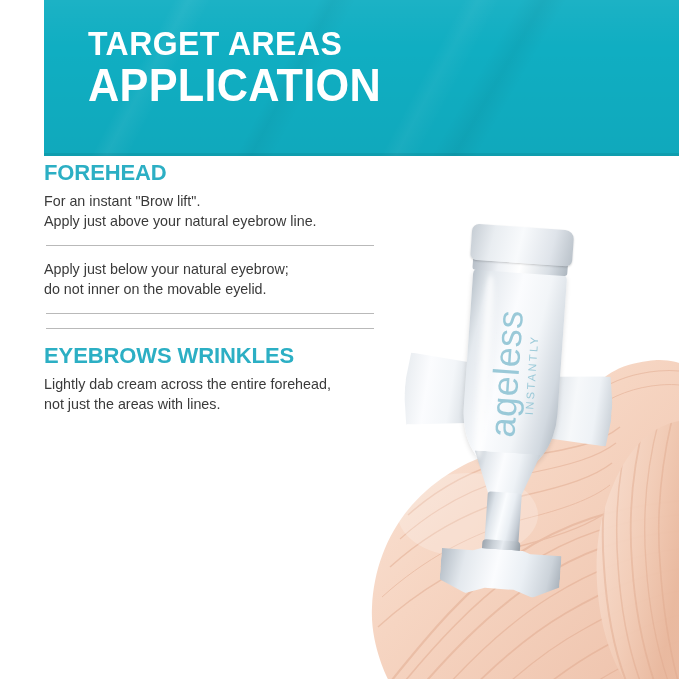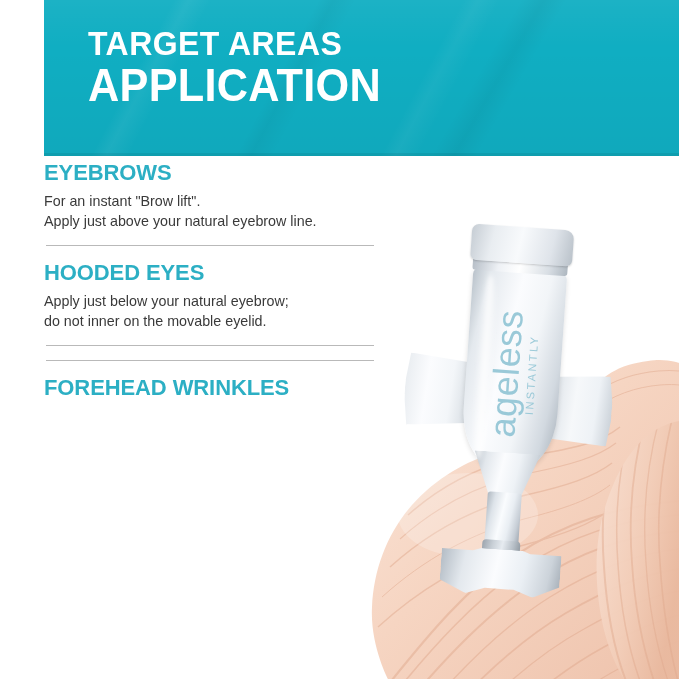--- a/index.html
+++ b/index.html
@@ -301,34 +301,35 @@
     <div class="tube-cap"></div>
     <div class="tube-neck"></div>
     <div class="tube-ring"></div>
     <div class="tube-base-wing"></div>
   </div>
 </div>
 
 <div class="content">
 
   <div class="section">
-    <div class="sec-heading">EYEBROWS</div>
+    <div class="sec-heading">FOREHEAD</div>
     <div class="sec-body">For an instant "Brow lift".
 Apply just above your natural eyebrow line.</div>
   </div>
   <div class="divider"></div>
 
   <div class="section">
-    <div class="sec-heading">HOODED EYES</div>
     <div class="sec-body">Apply just below your natural eyebrow;
 do not inner on the movable eyelid.</div>
   </div>
   <div class="divider"></div>
 
   <div class="section">
   </div>
   <div class="divider"></div>
 
   <div class="section">
-    <div class="sec-heading">FOREHEAD WRINKLES</div>
+    <div class="sec-heading">EYEBROWS WRINKLES</div>
+    <div class="sec-body">Lightly dab cream across the entire forehead,
+not just the areas with lines.</div>
   </div>
 
 </div>
 
 </body></html>

